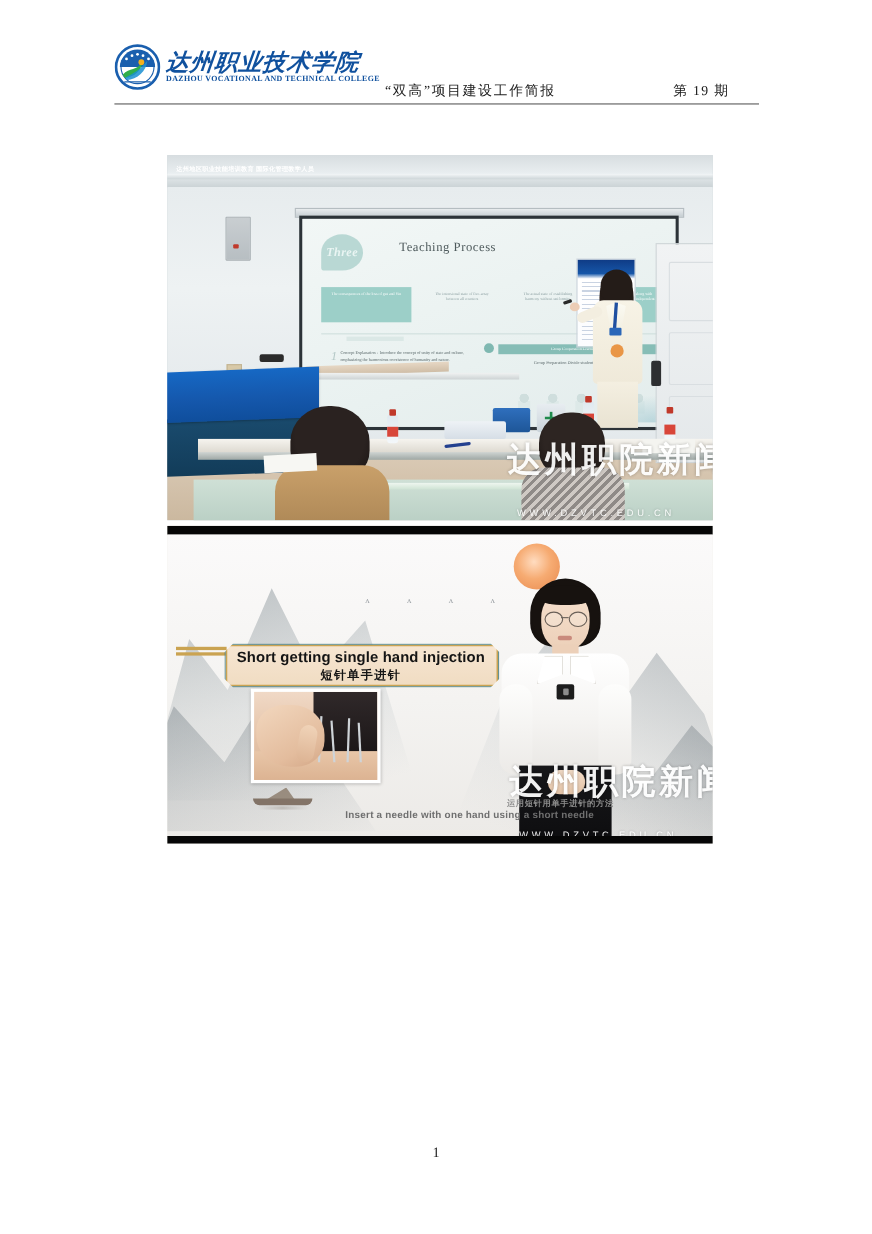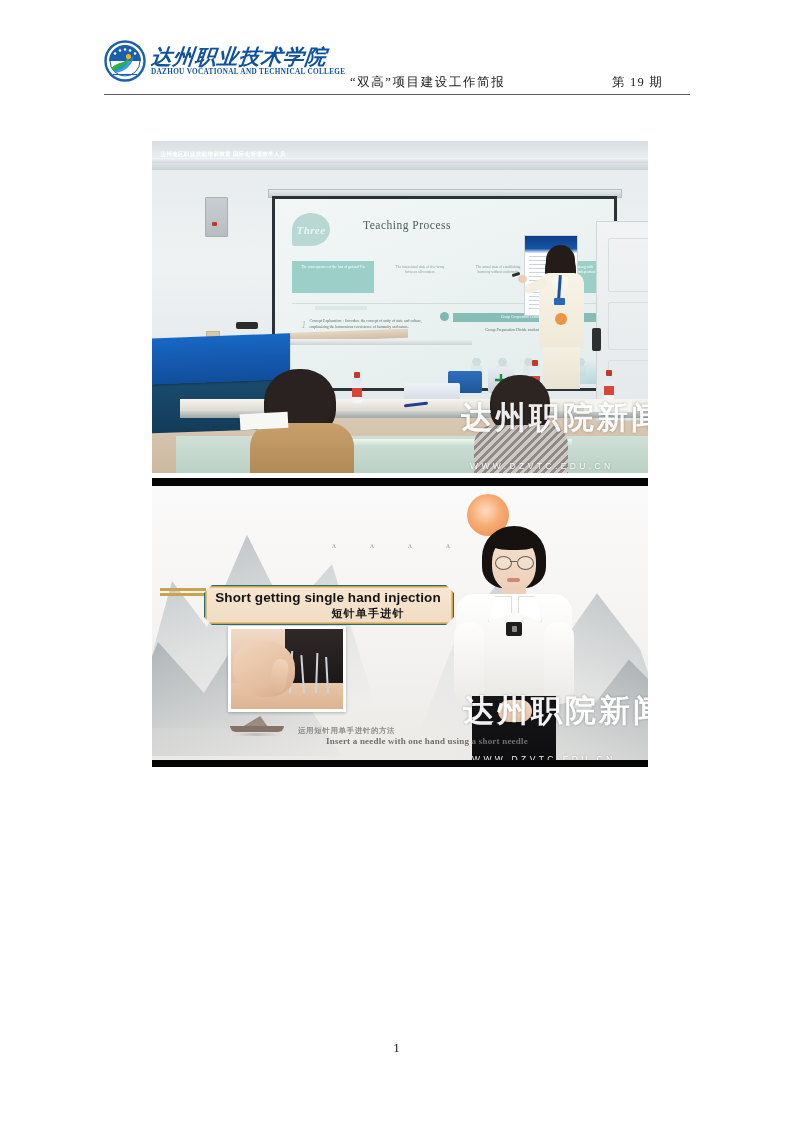--- a/index.html
+++ b/index.html
@@ -482,21 +482,21 @@
     clip-path: polygon(8px 0, calc(100% - 8px) 0, 100% 8px, 100% calc(100% - 8px), calc(100% - 8px) 100%, 8px 100%, 0 calc(100% - 8px), 0 8px);
   }
   .p2-title-en {
     position:absolute; left:0; top:5px; width:100%; text-align:center;
     font-family:"Liberation Sans","DejaVu Sans",sans-serif;
     font-size:13.5px; font-weight:bold; color:#141414; letter-spacing:0.1px;
   }
   .p2-title-cn {
     position:absolute; left:0; top:21px; width:100%; text-align:center;
     font-family:"Liberation Sans","DejaVu Sans",sans-serif;
-    font-size:11px; font-weight:bold; color:#141414; letter-spacing:1.2px;padding-left:40px;
+    font-size:11px; font-weight:bold; color:#141414; letter-spacing:1.2px;
   }
   .p2-scroll-l, .p2-scroll-r {
     position:absolute; width:46px; height:11px;
   }
   .p2-scroll-l { left:8px; top:100px; }
   .p2-scroll-r { left:242px; top:122px; }
   .p2-scroll-l:before, .p2-scroll-r:before {
     content:""; position:absolute; left:0; top:2px; width:100%; height:3px;
     background:#caa351;
   }
@@ -550,27 +550,27 @@
   }
   .p2-boat-sail {
     position:absolute; left:18px; top:2px; width:26px; height:11px;
     background:#8a7a69; clip-path: polygon(0 100%, 70% 0, 100% 100%);
   }
   .p2-boat-ref {
     position:absolute; left:10px; top:19px; width:46px; height:3px;
     background: linear-gradient(90deg,rgba(120,110,100,0),rgba(120,110,100,0.35),rgba(120,110,100,0));
   }
   .p2-sub-cn {
-    position:absolute; left:146px; top:240px; width:260px; text-align:left;
+    position:absolute; left:146px; top:240px; width:260px; text-align:right;
     font-family:"Liberation Sans","DejaVu Sans",sans-serif;
     font-size:7.5px; font-weight:bold; color:#8d8d8d; letter-spacing:0.6px;
   }
   .p2-sub-en {
     position:absolute; left:120px; top:250px; width:310px; text-align:center;
-    font-family:Liberation Serif, serif;
+    font-family:Liberation Sans, sans-serif;
     font-size:9px; font-weight:bold; color:#6f6f6f; letter-spacing:0.2px;
   }
   
   .p2-person {
     position:absolute; left:292px; top:40px; width:140px; height:234px;
   }
   .p2-hair {
     position:absolute; left:38px; top:0; width:64px; height:62px;
     background: radial-gradient(ellipse at 50% 52%, #17120f 0 66%, #0d0a09 100%);
     border-radius:50% 50% 34% 34%;

